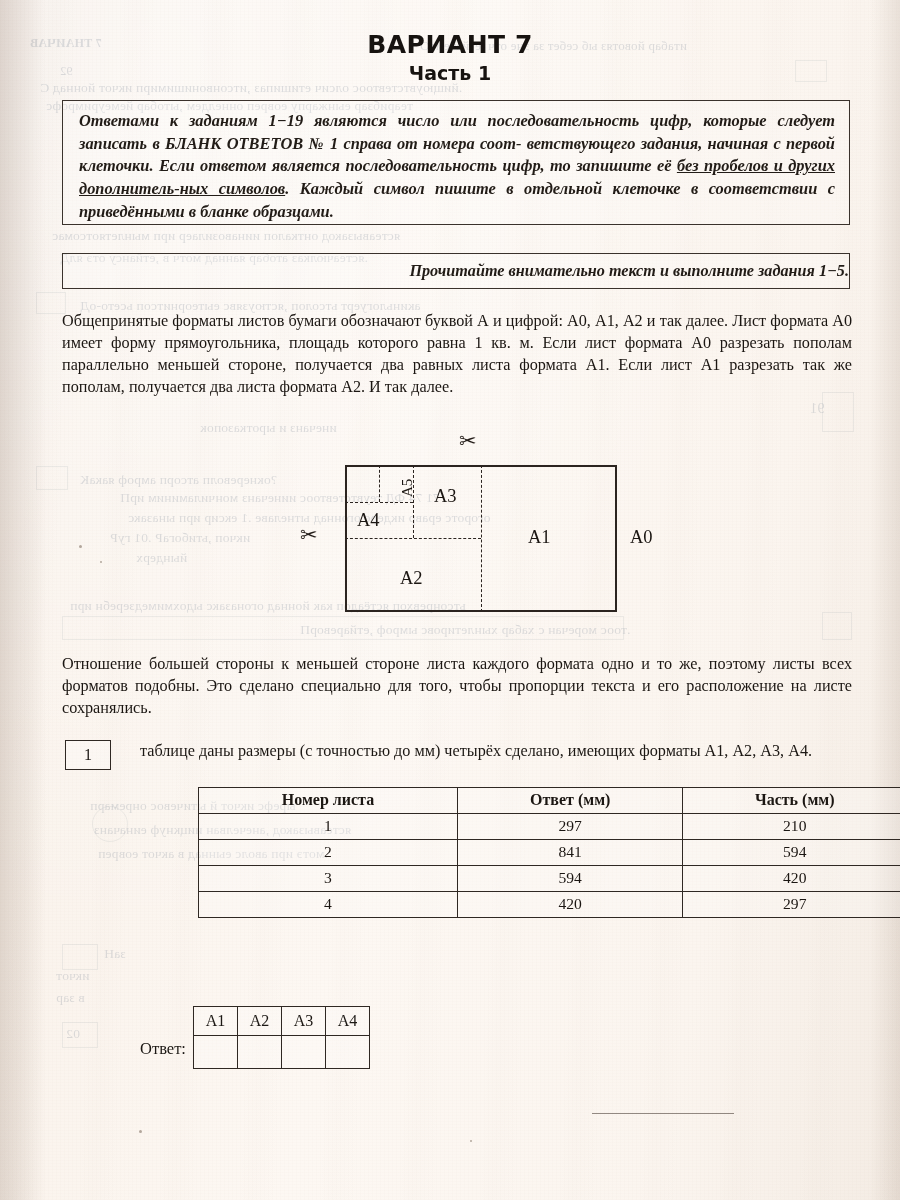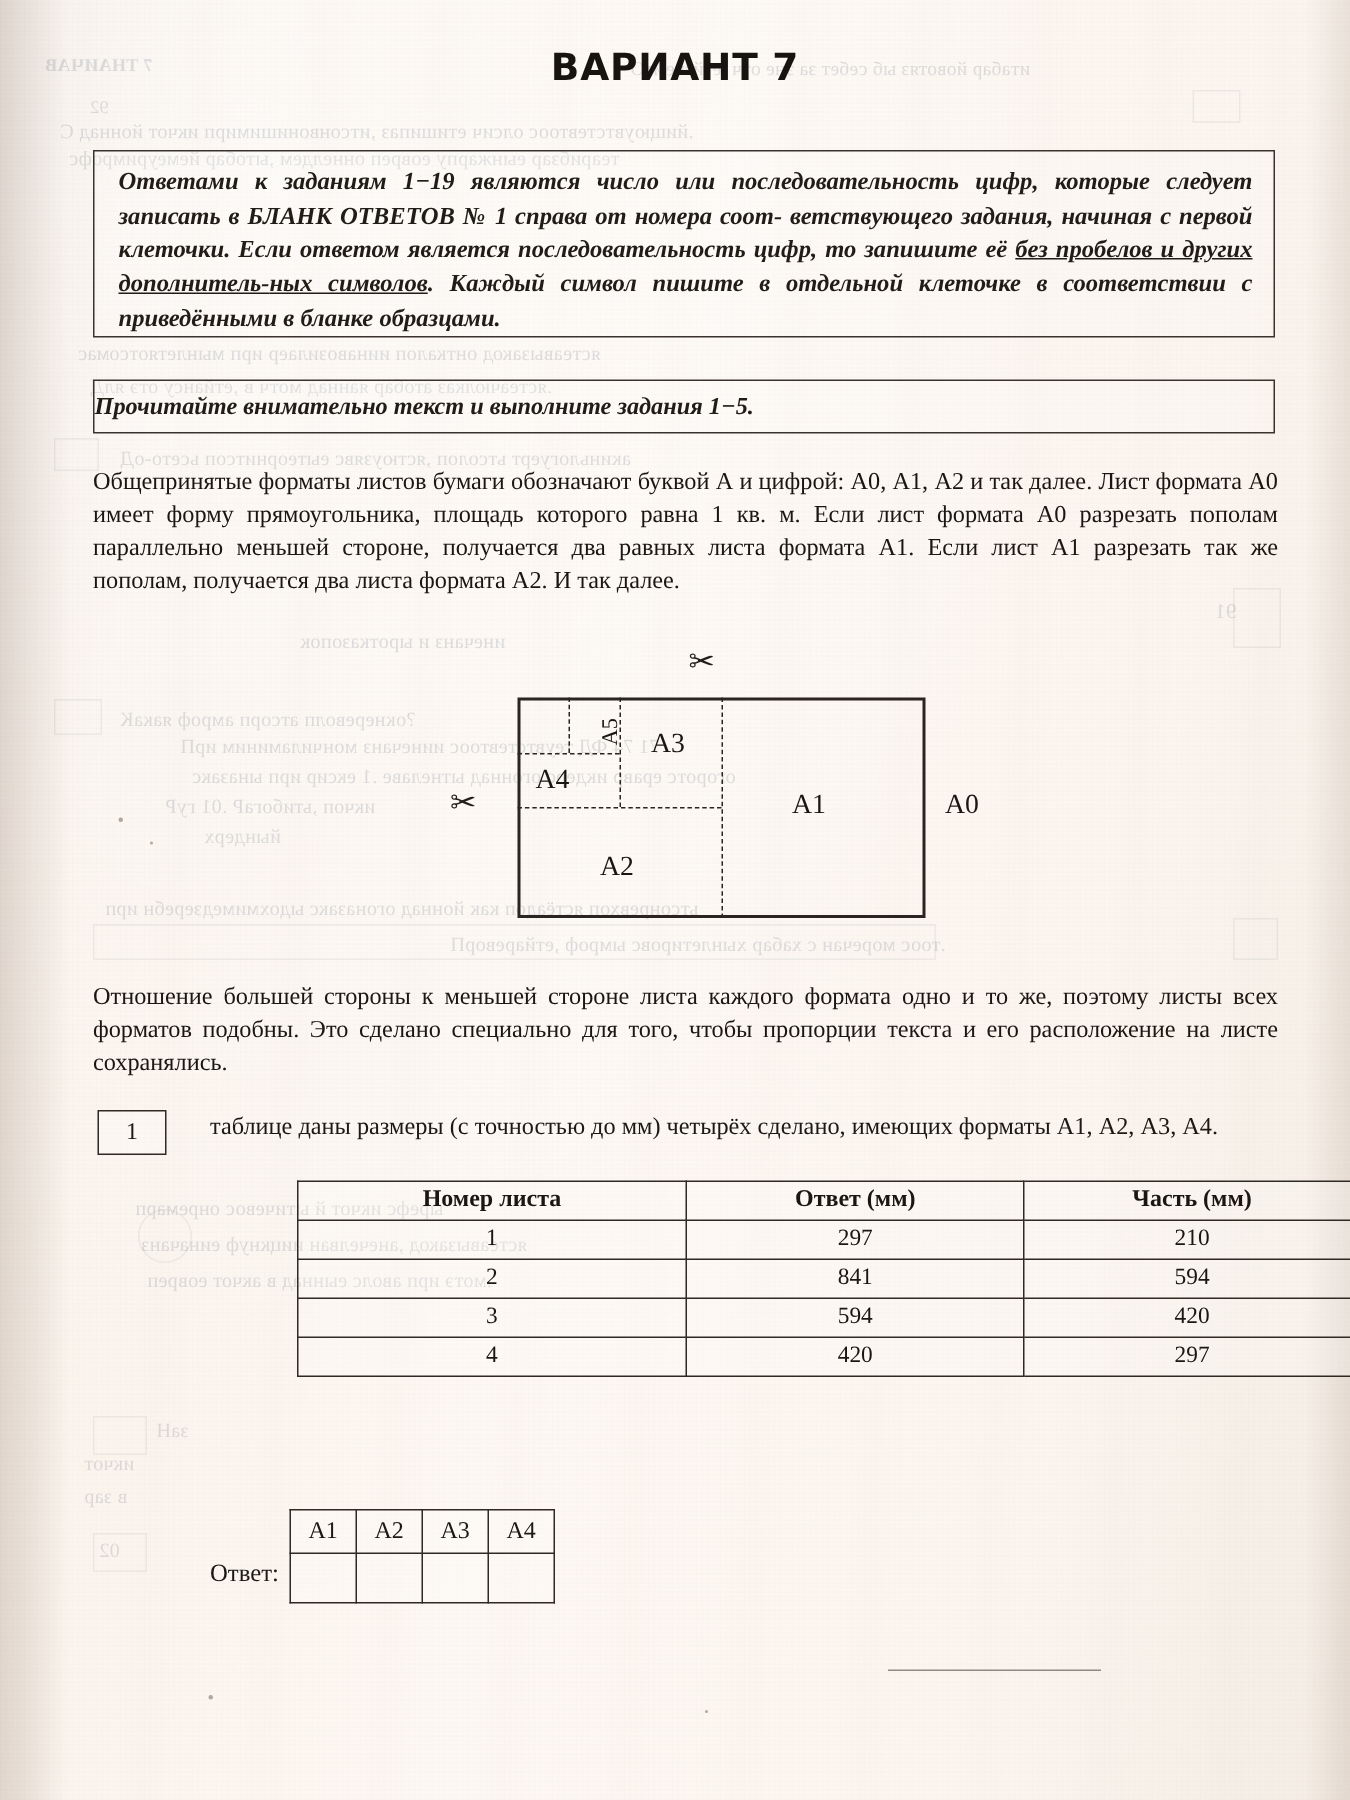--- a/index.html
+++ b/index.html
@@ -110,21 +110,21 @@
     font-size: 16.4px;
     line-height: 1.385;
     text-align: justify;
     text-justify: inter-word;
     color: #221c17;
   }
   #instruction-box .u { text-decoration: underline; }
 
   #read-box {
     left: 62px; top: 253px; width: 788px; height: 36px;
-    display: flex; align-items: center; justify-content: flex-start;
+    display: flex; align-items: center; justify-content: flex-end;
   }
   #read-box span {
     font-style: italic;
     font-weight: bold;
     font-size: 16.2px;
     color: #221c17;
   }
 
   .body-par {
     position: absolute;
@@ -294,20 +294,21 @@
   <div id="gutter-right"></div>
 
   <div class="speck" style="left:79px; top:545px; width:3px; height:3px;"></div>
   <div class="speck" style="left:100px; top:561px; width:2px; height:2px;"></div>
   <div class="speck" style="left:139px; top:1130px; width:3px; height:3px;"></div>
   <div class="speck" style="left:470px; top:1140px; width:2px; height:2px;"></div>
 
   <div id="content">
 
     <div class="title" id="variant-title">ВАРИАНТ 7</div>
+    <div class="title" id="part-title">Часть 1</div>
 
     <div class="framed" id="instruction-box">
       <p><span>Ответами к заданиям 1−19 являются число или последовательность цифр,</span>
         <span>которые следует записать в БЛАНК ОТВЕТОВ № 1 справа от номера соот-</span>
         <span>ветствующего задания, начиная с первой клеточки. Если ответом является</span>
         <span>последовательность цифр, то запишите её </span><span class="u">без пробелов и других дополнитель-</span><span class="u">ных символов</span><span>. Каждый символ пишите в отдельной клеточке в соответствии</span>
         <span>с приведёнными в бланке образцами.</span></p>
     </div>
 
     <div class="framed" id="read-box">

